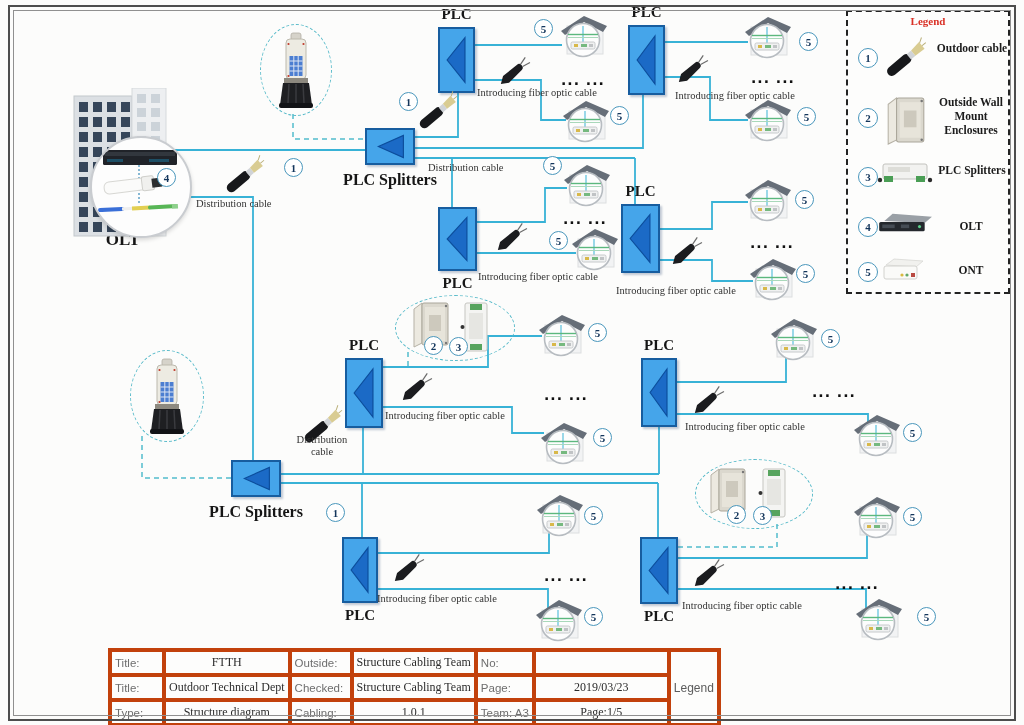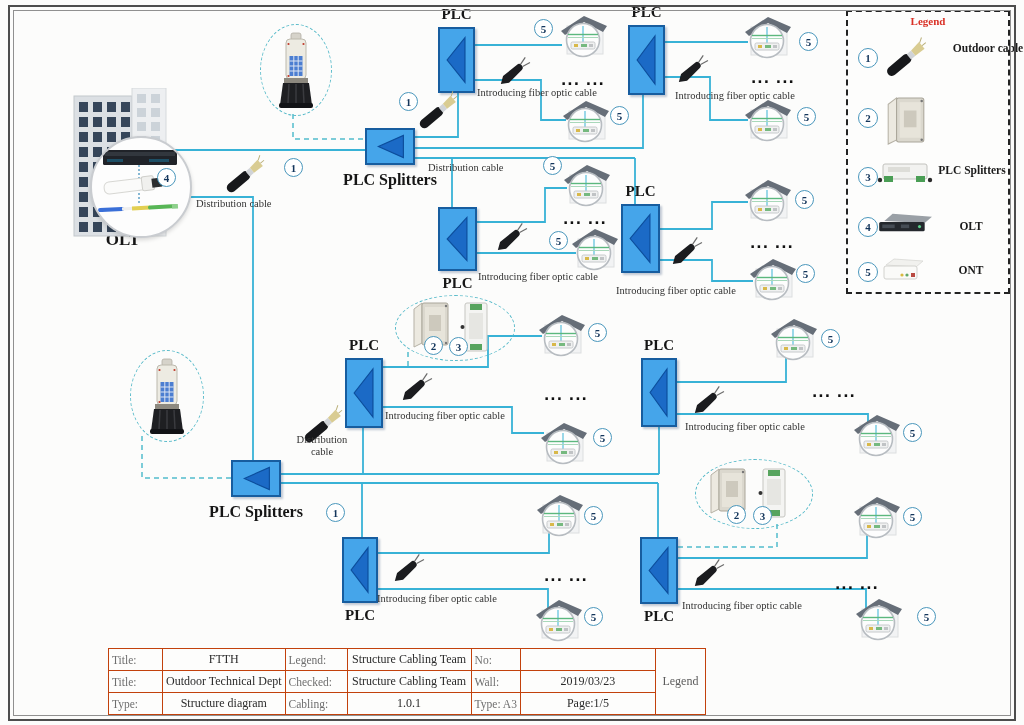--- a/index.html
+++ b/index.html
@@ -32,21 +32,21 @@
   .building{position:absolute;z-index:1;}
   
   .legend{position:absolute;left:846px;top:10px;width:164px;height:284px;border:2px dashed #222;
           background:#fdfdfc;z-index:4;box-sizing:border-box;}
   .lg-title{position:absolute;left:0;top:3px;width:100%;text-align:center;color:#d93025;
             font-weight:bold;font-size:11px;}
   .lg-label{position:absolute;font-weight:bold;font-size:11.5px;color:#1c1c1c;text-align:center;line-height:1.2;}
   
   .tbwrap{position:absolute;left:108px;top:648px;z-index:5;}
   table.tb{border-collapse:collapse;table-layout:fixed;background:#fdfdfc;}
-  table.tb td{border:1px solid #c2410c;height:21px;padding:0 3px;overflow:hidden;white-space:nowrap;font-family:Liberation Serif, serif;}
+  table.tb td{border:4px solid #c2410c;height:21px;padding:0 3px;overflow:hidden;white-space:nowrap;}
   td.tl{font-family:"Liberation Sans","DejaVu Sans",sans-serif;font-size:11.5px;color:#6e6e6e;padding-left:7px;}
   td.tv{font-size:12px;color:#2b2b2b;text-align:center;}
   td.tg{font-family:"Liberation Sans","DejaVu Sans",sans-serif;font-size:12px;color:#5c5c5c;text-align:center;}
 </style>
 </head>
 <body>
 
 <div class="page">
   <svg id="wires" width="1024" height="725">
       <polyline points="168,150 365,150" fill="none" stroke="#38b2d6" stroke-width="1.8"></polyline>
@@ -702,32 +702,33 @@
         <svg viewBox="0 0 54 54">
           <g transform="rotate(-40 27 27)">
             <rect x="2" y="23" width="30" height="10" rx="5" fill="#17181b"></rect>
             <rect x="30" y="24.5" width="6" height="7" fill="#d0d3d7"></rect>
             <polygon points="36,24.5 48,23 48,32 36,31.5" fill="#d9cc92"></polygon>
             <line x1="48" y1="24" x2="53" y2="21" stroke="#b9ae77"></line>
             <line x1="48" y1="28" x2="53" y2="28" stroke="#b9ae77"></line>
           </g>
         </svg>
       </div>
-      <div class="lg-label" style="left:88px;top:30px;width:72px;margin-left:16px;">Outdoor cable</div>
+      <div class="lg-label" style="left:88px;top:30px;width:72px;">Outdoor cable</div>
       <div class="badge" style="left:10px;top:96px;width:20px;height:20px;">2</div>
       <div class="icon" style="left:36px;top:82px;width:44px;height:54px;">
         <svg viewBox="0 0 42 50">
           <polygon points="12,3 4,9 4,47 12,43" fill="#ece9e0" stroke="#b5b1a5"></polygon>
           <rect x="12" y="3" width="26" height="42" rx="2" fill="#dbd8ce" stroke="#aaa69a"></rect>
           <rect x="15" y="7" width="20" height="34" fill="#e7e4da"></rect>
           <rect x="19" y="15" width="12" height="16" fill="#cdc9bd"></rect>
           <circle cx="36" cy="6" r="1.2" fill="#777"></circle>
           <circle cx="36" cy="43" r="1.2" fill="#777"></circle>
         </svg>
       </div>
+      <div class="lg-label" style="left:84px;top:84px;width:78px;">Outside Wall Mount Enclosures</div>
       <div class="badge" style="left:10px;top:155px;width:20px;height:20px;">3</div>
       <div class="icon" style="left:28px;top:148px;width:58px;height:26px;">
         <svg viewBox="0 0 58 24">
           <rect x="7" y="3" width="44" height="15" rx="2" fill="#f2f2f0" stroke="#c2c2be"></rect>
           <rect x="12" y="6" width="22" height="5" fill="#ddddd8"></rect>
           <rect x="8" y="15" width="9" height="6" fill="#4a9e55"></rect>
           <rect x="40" y="15" width="9" height="6" fill="#4a9e55"></rect>
           <circle cx="4" cy="19" r="2.2" fill="#2d2d2d"></circle>
           <circle cx="54" cy="19" r="2.2" fill="#2d2d2d"></circle>
         </svg>
@@ -764,39 +765,39 @@
           <col style="width:62px">
           <col style="width:124px">
           <col style="width:46px">
           <col style="width:135px">
           <col style="width:50px">
         </colgroup>
         <tbody>
           <tr>
             <td class="tl">Title:</td>
             <td class="tv">FTTH</td>
-            <td class="tl">Legend:</td>
+            <td class="tl">Outside:</td>
             <td class="tv">Structure Cabling Team</td>
             <td class="tl">No:</td>
             <td class="tv"></td>
             <td class="tg" rowspan="3">Legend</td>
           </tr>
           <tr>
             <td class="tl">Title:</td>
             <td class="tv">Outdoor Technical Dept</td>
             <td class="tl">Checked:</td>
             <td class="tv">Structure Cabling Team</td>
-            <td class="tl">Wall:</td>
+            <td class="tl">Page:</td>
             <td class="tv">2019/03/23</td>
           </tr>
           <tr>
             <td class="tl">Type:</td>
             <td class="tv">Structure diagram</td>
             <td class="tl">Cabling:</td>
             <td class="tv">1.0.1</td>
-            <td class="tl">Type: A3</td>
+            <td class="tl">Team: A3</td>
             <td class="tv">Page:1/5</td>
           </tr>
         </tbody>
       </table>
     </div>
   <div class="frame"></div>
 </div>
 
 </body></html>

